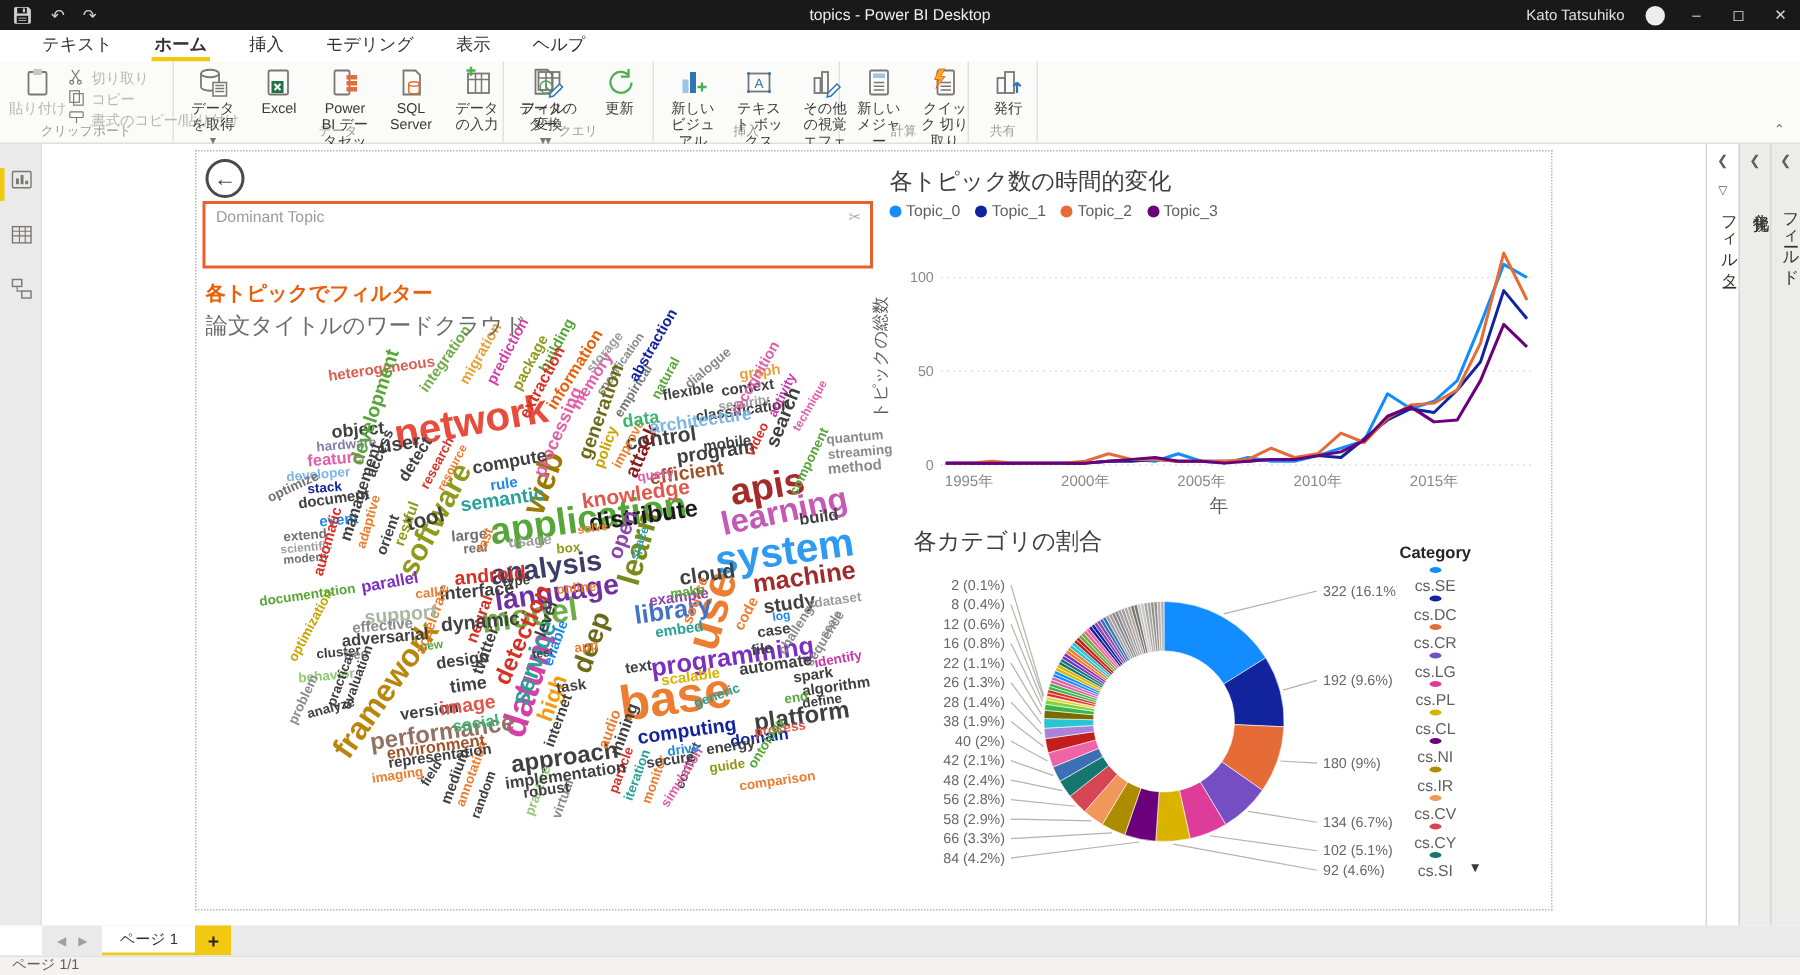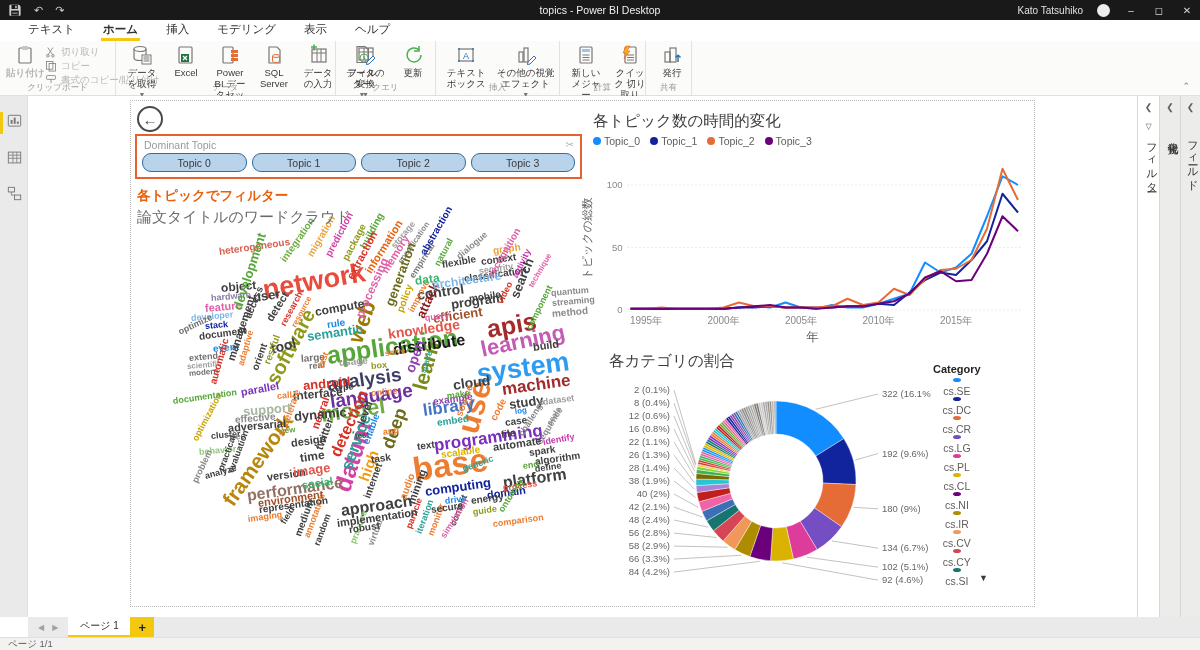--- a/index.html
+++ b/index.html
@@ -116,21 +116,21 @@
     <div class="rtab">挿入</div>
     <div class="rtab">モデリング</div>
     <div class="rtab">表示</div>
     <div class="rtab">ヘルプ</div>
   </div>
 
 <div id="ribbon">
   <div id="ribbon-collapse">⌃</div>
 <div class="rgroup" style="left: 0px; width: 116px;">
       <div class="glabel">クリップボード</div>
-      <div class="bigbtns" style="left: 2px; font-weight: bold;">
+      <div class="bigbtns" style="left: 2px;">
         <div class="bigbtn disabled">
           <span class="ic">
             <svg width="22" height="22" viewBox="0 0 22 22" fill="none">
               <rect x="5" y="4" width="12" height="15" rx="1" stroke="#797775" stroke-width="1.2" fill="none"></rect>
               <rect x="8" y="2" width="6" height="4" rx="1" fill="#c8c6c4"></rect>
             </svg>
           </span>
           <span>貼り付け</span>
         </div>
       </div>
@@ -249,20 +249,30 @@
               <path d="M17 2 v5 h-5" stroke="#4CAF50" stroke-width="1.5" fill="none"></path>
             </svg>
           </span>
           <span>更新</span>
         </div>
       </div>
     </div>
     <div class="rgroup" style="left: 436px; width: 124px;">
       <div class="glabel">挿入</div>
       <div class="bigbtns" style="left: 4px;">
+        <div class="bigbtn">
+          <span class="ic">
+            <svg width="22" height="22" viewBox="0 0 22 22" fill="none">
+              <rect x="4" y="9" width="4" height="9" fill="#9DC3E6"></rect>
+              <rect x="9" y="4" width="4" height="14" fill="#2E75B6"></rect>
+              <path d="M14 14 h6 M17 11 v6" stroke="#4CAF50" stroke-width="1.6"></path>
+            </svg>
+          </span>
+          <span>新しいビジュアル</span>
+        </div>
         <div class="bigbtn">
           <span class="ic">
             <svg width="22" height="22" viewBox="0 0 22 22" fill="none">
               <rect x="4" y="5" width="14" height="12" stroke="#797775" stroke-width="1.2" fill="none"></rect>
               <text x="11" y="14.5" font-size="9" fill="#2E75B6" text-anchor="middle" font-family="Liberation Sans">A</text>
               <circle cx="4" cy="5" r="1" fill="#2E75B6"></circle>
               <circle cx="18" cy="5" r="1" fill="#2E75B6"></circle>
               <circle cx="4" cy="17" r="1" fill="#2E75B6"></circle>
               <circle cx="18" cy="17" r="1" fill="#2E75B6"></circle>
             </svg>
@@ -539,26 +549,20 @@
         <span class="wcw" style="left: 74px; top: 371px; font-size: 9px; color: rgb(64, 64, 64); transform: rotate(-15deg);">analyze</span>
         <span class="wcw" style="left: 64px; top: 377px; font-size: 9px; color: rgb(138, 138, 138); transform: rotate(-65deg);">problem</span>
         <span class="wcw" style="left: 42px; top: 296px; font-size: 9px; color: rgb(87, 166, 57); transform: rotate(-8deg);">documentation</span>
       </div>
 
     <div id="back-btn">←</div>
 
     <div id="slicer">
       <div id="slicer-title">Dominant Topic</div>
       <div id="slicer-eraser">✂</div>
-      <div id="slicer-btns">
-          <div class="topicbtn">Topic 0</div>
-          <div class="topicbtn">Topic 1</div>
-          <div class="topicbtn">Topic 2</div>
-          <div class="topicbtn">Topic 3</div>
-        </div>
     </div>
 
     <div id="filter-note">各トピックでフィルター</div>
     <div id="wc-title">論文タイトルのワードクラウド</div>
 
     <div id="lc-title">各トピック数の時間的変化</div>
     <div id="lc-legend">
         <div class="lgitem">
           <span class="lgdot" style="background:#118DFF"></span>
           <span>Topic_0</span>

